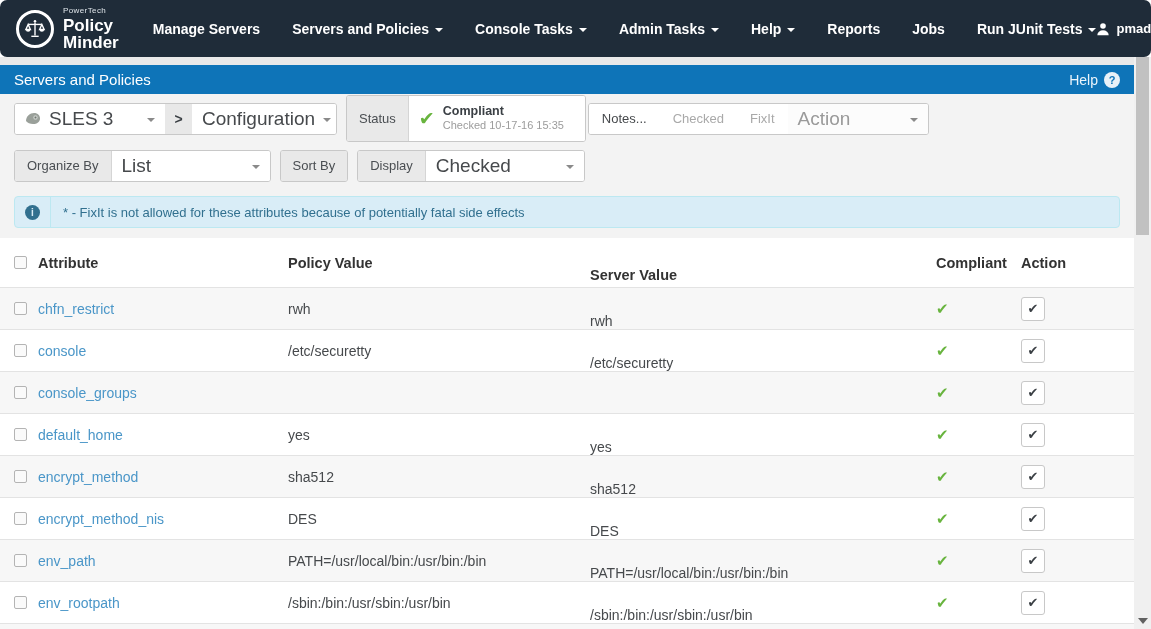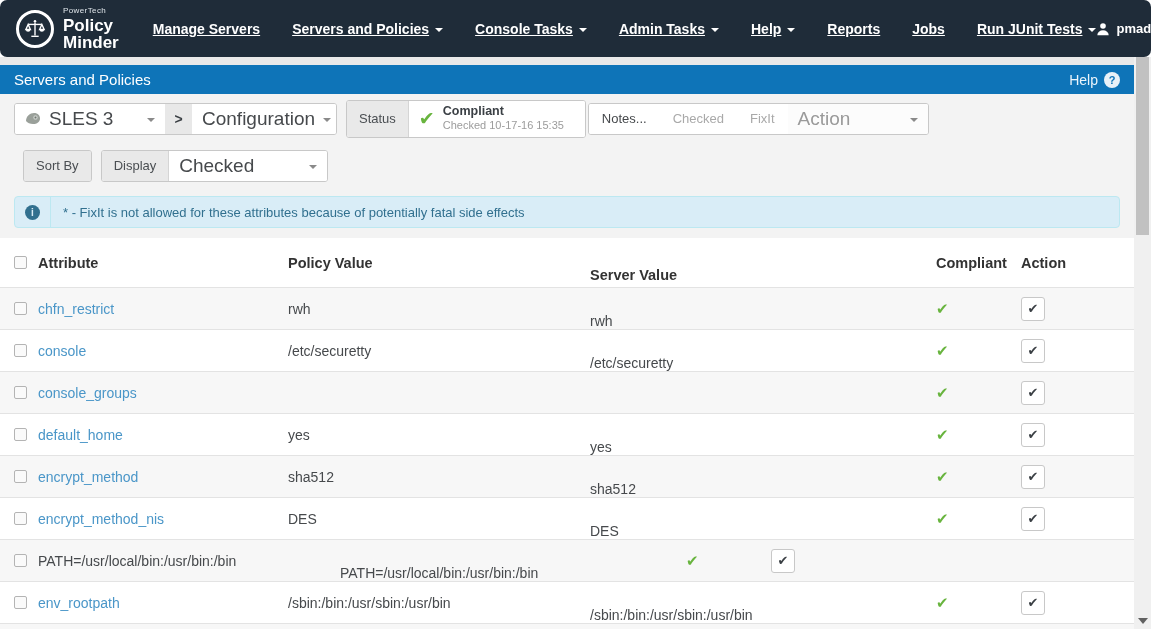--- a/index.html
+++ b/index.html
@@ -9,21 +9,21 @@
 
   
   .navbar { position:absolute; top:0; left:0; width:1151px; height:57px;
     background:#1f2c39; display:flex; align-items:center; color:#fff; z-index:5;border-radius:7px; }
   .brand { display:flex; align-items:center; gap:9px; padding:0 20px 0 16px; cursor:pointer; }
   .logo-circle { width:38px; height:38px; border:3px solid #fff; border-radius:50%;
     display:flex; align-items:center; justify-content:center; flex:0 0 auto; }
   .brand-text { display:flex; flex-direction:column; line-height:1; }
   .brand-top { font-size:8px; letter-spacing:.4px; margin-bottom:2px; color:#dfe5ea; }
   .brand-bottom { font-size:17px; font-weight:bold; }
-  .nav-items { display:flex; align-items:center; gap:32px; margin-left:14px;text-decoration:underline; }
+  .nav-items { display:flex; align-items:center; gap:32px; margin-left:14px; }
   .nav-item { display:flex; align-items:center; gap:6px; font-size:14px; font-weight:600;
     color:#fff; cursor:pointer; white-space:nowrap; }
   .caret { display:inline-block; width:0; height:0; border-left:4px solid transparent;
     border-right:4px solid transparent; border-top:4px solid #fff; margin-top:2px; }
   .nav-user { margin-left:auto; margin-right:18px; display:flex; align-items:center;
     gap:6px; font-size:13px; font-weight:bold; cursor:pointer; }
 
   
   .scrollbar { position:absolute; top:57px; right:0; width:17px; height:572px;
     background:#f0f0f0; z-index:4; }
@@ -59,21 +59,21 @@
   .sel-server { width:150px; }
   .sel-config { width:144px; }
   .sel-action { width:140px; color:#9a9a9a; background:#fcfcfc; }
   .btn { font-family:inherit; font-size:13px; color:#46494c; background:#fff;
     border:none; padding:0 13px; cursor:pointer; }
   .btn-drill { background:#e8e8e8; font-weight:bold; font-size:14px; width:27px;
     color:#3a3f44; padding:0; }
   .btn-disabled { color:#a9a9a9; }
   .lbl { display:flex; align-items:center; background:#e9e9e9; color:#4a4e52;
     font-size:13px; padding:0 12px; }
-  .status-grp { margin-left:9px; height:38px; }
+  .status-grp { margin-left:9px; height:47px; }
   .status-panel { display:flex; align-items:center; gap:8px; padding:0 12px 0 10px;
     background:#fff; width:176px; }
   .status-check { color:#68b43e; font-size:19px; line-height:1; }
   .status-text { display:flex; flex-direction:column; line-height:1.25; }
   .status-value { font-size:12.5px; font-weight:bold; color:#3a3f44; }
   .status-checked { font-size:11px; color:#9c9c9c; }
   .act-grp { margin-left:2px; }
   .sel-list, .sel-cat, .sel-pol { width:158px; }
   .gap9 { width:9px; flex:0 0 auto; }
 
@@ -225,20 +225,27 @@
           <button class="btn btn-disabled">Checked</button>
           <button class="btn btn-disabled">FixIt</button>
           <button class="sel sel-action">
             <span>Action</span>
             <span class="caret"></span>
           </button>
         </div>
       </div>
 
       <div class="toolbar toolbar-2">
+        <div class="grp">
+          <span class="lbl">Organize By</span>
+          <button class="sel sel-list">
+            <span>List</span>
+            <span class="caret"></span>
+          </button>
+        </div>
         <span class="gap9"></span>
         <div class="grp">
           <span class="lbl">Sort By</span>
         </div>
         <span class="gap9"></span>
         <div class="grp">
           <span class="lbl">Display</span>
           <button class="sel sel-pol">
             <span>Checked</span>
             <span class="caret"></span>
@@ -330,20 +337,21 @@
     <span class="col-policy">DES</span>
     <span class="col-server">DES</span>
     <span class="col-compliant"><span class="row-check">✔</span></span>
     <span class="col-action"><span class="action-toggle">✔</span></span>
   </div>
 
   <div class="trow row">
     <span class="col-check">
               <span class="checkbox"></span>
             </span>
+    <span class="col-attr"><a class="attr-link">env_path</a></span>
     <span class="col-policy">PATH=/usr/local/bin:/usr/bin:/bin</span>
     <span class="col-server">PATH=/usr/local/bin:/usr/bin:/bin</span>
     <span class="col-compliant"><span class="row-check">✔</span></span>
     <span class="col-action"><span class="action-toggle">✔</span></span>
   </div>
 
   <div class="trow row">
     <span class="col-check">
               <span class="checkbox"></span>
             </span>

